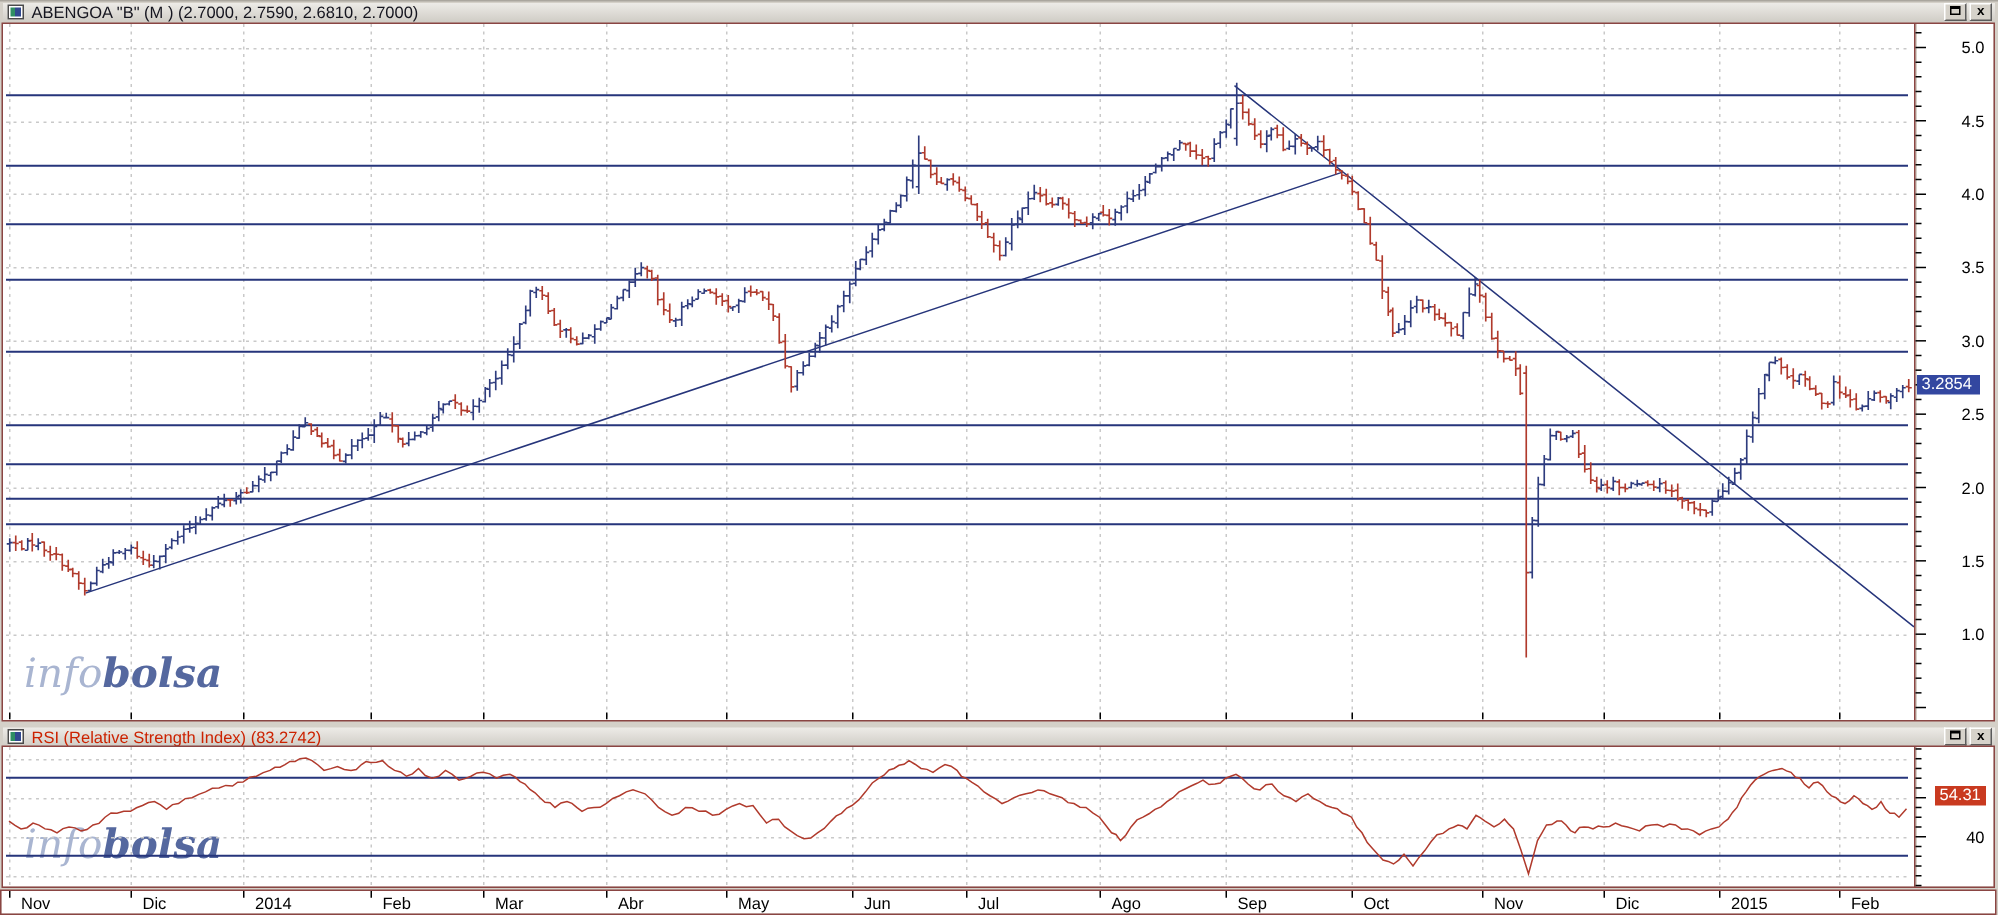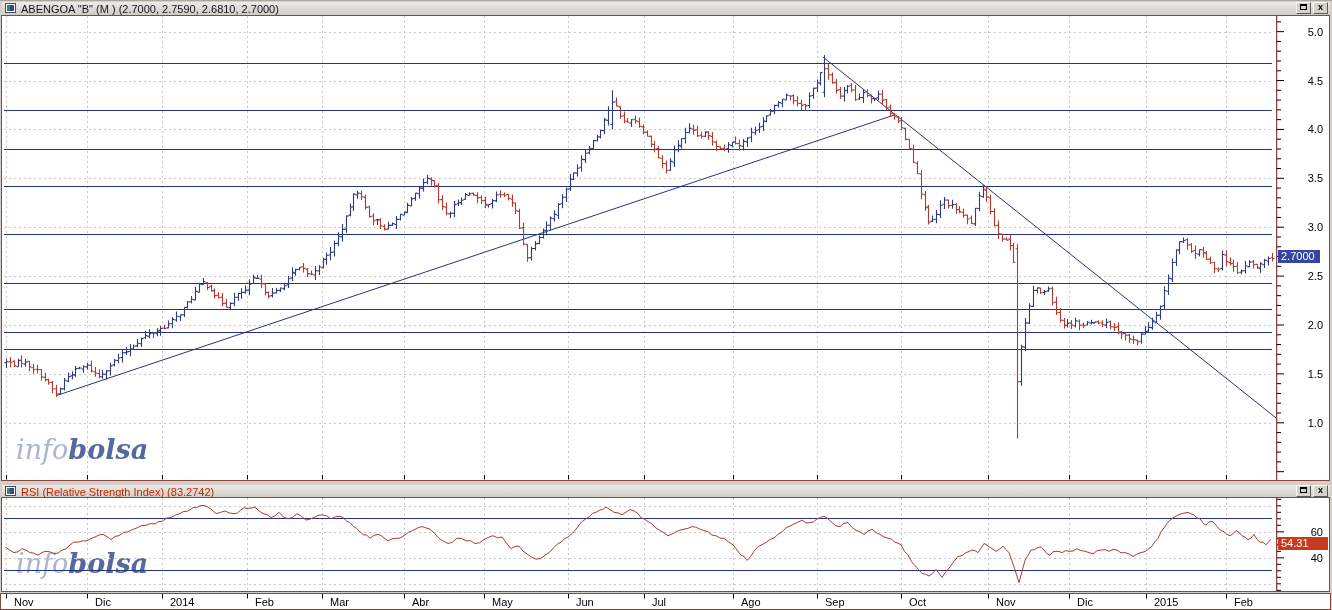--- a/index.html
+++ b/index.html
@@ -32,21 +32,21 @@
   .wm{position:absolute;font-family:"DejaVu Serif",serif;font-style:italic;
     font-size:27px;line-height:28px;letter-spacing:0px;white-space:nowrap;}
   .wm .light{color:#a9b5d1;}
   .wm .bold{color:#55689f;font-weight:bold;}
   .wm-main{left:16px;top:435px;}
   .wm-rsi{left:16px;top:549px;}
   .overlay{position:absolute;left:0;top:0;pointer-events:none;}
   .val-tag{position:absolute;left:1278px;height:13px;color:#fff;font-size:11px;
     line-height:13px;padding-left:3px;box-sizing:border-box;}
   .price-tag{top:249px;width:42px;background:#3347a0;}
-  .rsi-tag{top:536px;width:50px;background:#c93a20;}
+  .rsi-tag{top:523px;width:34px;background:#c93a20;margin-left:12px;}
 </style>
 </head>
 <body>
 
 <div class="window">
 
   <div class="titlebar tb-main">
     <span class="tb-icon">
         <span class="ic-l"></span>
         <span class="ic-r"></span>
@@ -224,15 +224,15 @@
         <text x="1077" y="605" font-size="11" fill="#000" font-family="&quot;Liberation Sans&quot;,sans-serif">Dic</text>
         <line x1="1146.5" y1="474" x2="1146.5" y2="478.5" stroke="#000"></line>
         <line x1="1146.5" y1="593" x2="1146.5" y2="597.5" stroke="#000"></line>
         <text x="1154" y="605" font-size="11" fill="#000" font-family="&quot;Liberation Sans&quot;,sans-serif">2015</text>
         <line x1="1226.5" y1="474" x2="1226.5" y2="478.5" stroke="#000"></line>
         <line x1="1226.5" y1="593" x2="1226.5" y2="597.5" stroke="#000"></line>
         <text x="1234" y="605" font-size="11" fill="#000" font-family="&quot;Liberation Sans&quot;,sans-serif">Feb</text>
       </g>
     </svg>
 
-  <div class="val-tag price-tag">2.7000</div>
+  <div class="val-tag price-tag">3.2854</div>
   <div class="val-tag rsi-tag">54.31</div>
 </div>
 
 </body></html>

